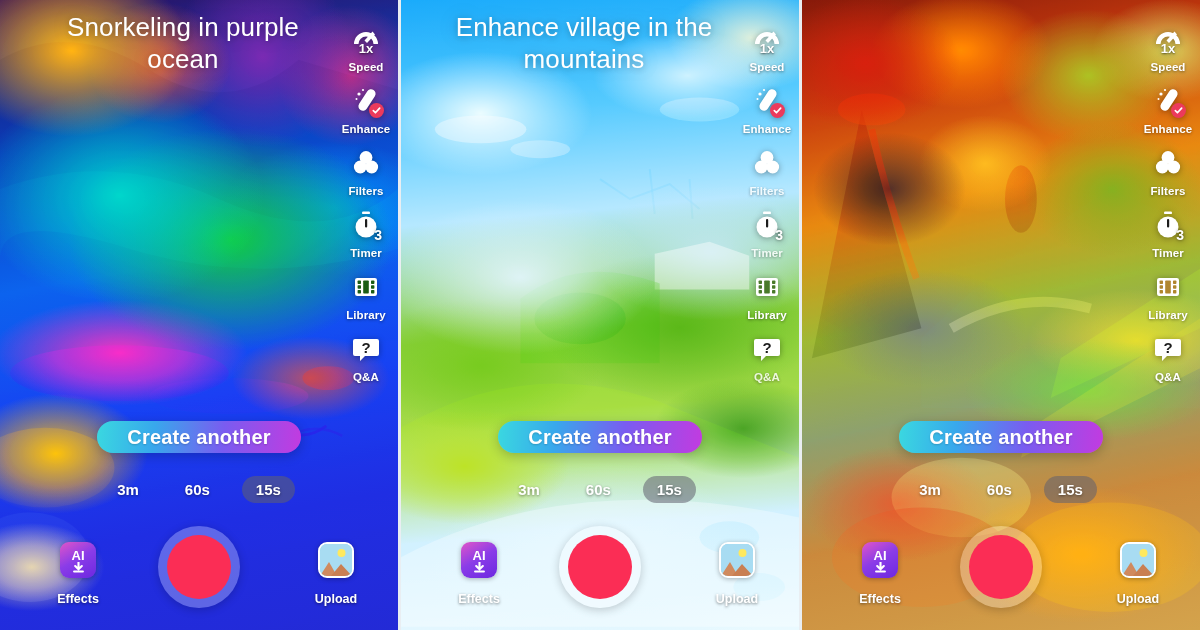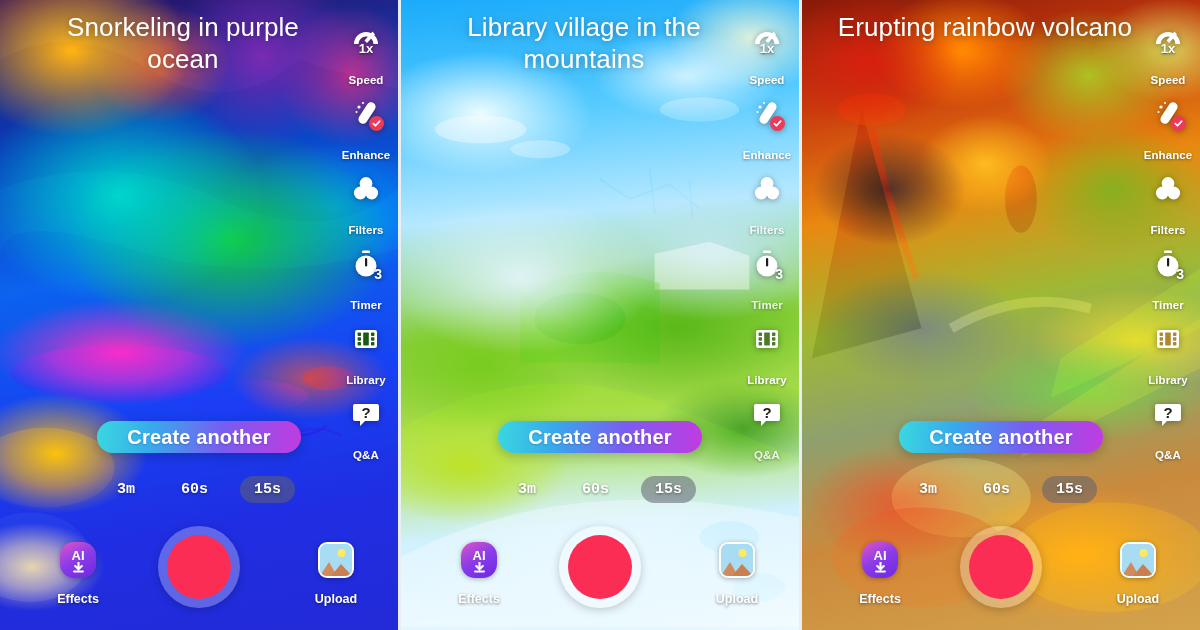--- a/index.html
+++ b/index.html
@@ -129,21 +129,21 @@
     margin-bottom: 11px;
   }
   .side-ico {
     position: relative;
     width: 34px; height: 34px;
     display: flex; align-items: center; justify-content: center;
     filter: drop-shadow(0 1px 3px rgba(0,0,0,.35));
   }
   .side-ico svg { display: block; }
   .side-label {
-    margin-top: 18px;
+    margin-top: 5px;
     color: #fff;
     font-size: 11.5px;
     font-weight: 700;
     letter-spacing: .1px;
     text-shadow: 0 1px 3px rgba(0,0,0,.45);
   }
   .badge-check {
     position: absolute;
     right: -1px; bottom: 0px;
     width: 15px; height: 15px;
@@ -216,21 +216,21 @@
   .dur {
     color: #fff;
     font-size: 15px;
     font-weight: 700;
     padding: 5px 14px;
     border-radius: 15px;
     text-shadow: 0 1px 3px rgba(0,0,0,.45);
     cursor: pointer;
     background: transparent;
     border: none;
-    font-family: Liberation Mono, monospace;
+    font-family: Liberation Sans, sans-serif;
   }
   .dur.sel { background: rgba(96,96,112,.55); }
 
   
   .bottombar {
     position: absolute;
     z-index: 6;
     left: 0; right: 0;
     bottom: 14px;
     height: 86px;
@@ -266,21 +266,21 @@
   .corner.right { right: 24px; }
   .corner-label {
     margin-top: 14px;
     color: #fff;
     font-size: 12.5px;
     font-weight: 700;
     text-shadow: 0 1px 3px rgba(0,0,0,.5);
   }
   .fx-tile {
     width: 36px; height: 36px;
-    border-radius: 14px;
+    border-radius: 9px;
     background: linear-gradient(150deg, #e055c8 0%, #8a3ce8 48%, #6d28e0 100%);
     display: flex; flex-direction: column;
     align-items: center; justify-content: center;
     box-shadow: 0 1px 5px rgba(0,0,0,.3);
   }
   .fx-ai {
     color: #fff; font-size: 13px; font-weight: 700; line-height: 1;
     margin-top: 2px;
   }
   .up-tile {
@@ -442,21 +442,21 @@
       <path d="M250 170 L255 215 M290 180 L293 220" stroke="rgba(60,70,80,.5)" stroke-width="2" fill="none"></path>
       <path d="M255 255 l55 -12 l40 14 l0 34 l-95 0 z" fill="rgba(255,255,255,.78)"></path>
       <path d="M120 300 q 60 -45 140 -15 l0 80 l-140 0 z" fill="rgba(70,140,45,.45)"></path>
       <ellipse cx="180" cy="320" rx="46" ry="26" fill="rgba(40,90,50,.45)"></ellipse>
       <path d="M0 430 q 120 -70 250 -30 l150 60 l0 170 l-400 0 z" fill="rgba(150,205,70,.38)"></path>
       <path d="M0 560 q 170 -90 400 -40 l0 110 l-400 0 z" fill="rgba(232,246,253,.75)"></path>
       <ellipse cx="330" cy="540" rx="30" ry="16" fill="rgba(30,90,40,.5)"></ellipse>
       <ellipse cx="360" cy="590" rx="26" ry="14" fill="rgba(30,90,40,.45)"></ellipse>
     </svg>
 
-    <div class="title">Library village in the mountains</div>
+    <div class="title">Enhance village in the mountains</div>
 
     <div class="sidebar">
       <div class="side-item">
         <span class="side-ico">
           <svg width="32" height="32" viewBox="0 0 32 32">
             <path d="M4 21 A12 12 0 0 1 28 21 L23.5 21 A7.5 7.5 0 0 0 8.5 21 Z" fill="#fff"></path>
             <path d="M22.5 8.5 L14.5 17.5 L17 20 L25 11.5 Z" fill="#fff"></path>
           </svg>
           <span class="spd-num">1x</span>
         </span>
@@ -578,21 +578,20 @@
       <path d="M120 340 q 90 -90 190 -150 l90 40 l0 180 l-280 0 z" fill="rgba(120,130,140,.4)"></path>
       <path d="M150 330 q 70 -40 140 -20" stroke="rgba(250,250,250,.5)" stroke-width="10" fill="none"></path>
       <path d="M260 360 l140 -90 l0 60 l-150 70 z" fill="rgba(160,235,90,.45)"></path>
       <path d="M230 430 l170 -110 l0 50 l-180 90 z" fill="rgba(250,230,70,.35)"></path>
       <ellipse cx="160" cy="500" rx="70" ry="40" fill="rgba(250,240,225,.55)"></ellipse>
       <ellipse cx="120" cy="560" rx="90" ry="50" fill="rgba(215,100,70,.5)"></ellipse>
       <ellipse cx="310" cy="560" rx="100" ry="55" fill="rgba(250,175,45,.5)"></ellipse>
       <ellipse cx="220" cy="200" rx="16" ry="34" fill="rgba(30,20,25,.6)"></ellipse>
     </svg>
 
-    <div class="title">Erupting rainbow volcano</div>
 
     <div class="sidebar">
       <div class="side-item">
         <span class="side-ico">
           <svg width="32" height="32" viewBox="0 0 32 32">
             <path d="M4 21 A12 12 0 0 1 28 21 L23.5 21 A7.5 7.5 0 0 0 8.5 21 Z" fill="#fff"></path>
             <path d="M22.5 8.5 L14.5 17.5 L17 20 L25 11.5 Z" fill="#fff"></path>
           </svg>
           <span class="spd-num">1x</span>
         </span>

